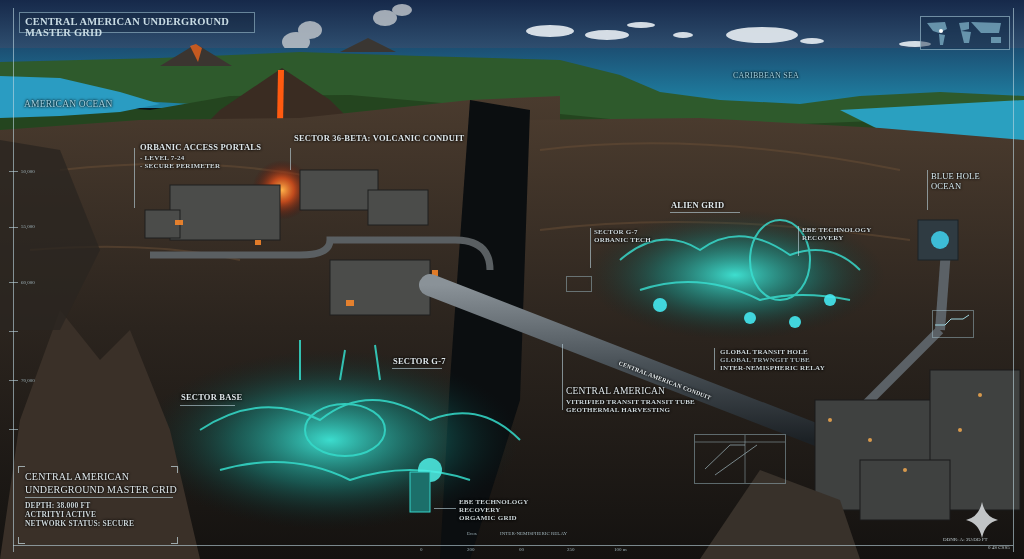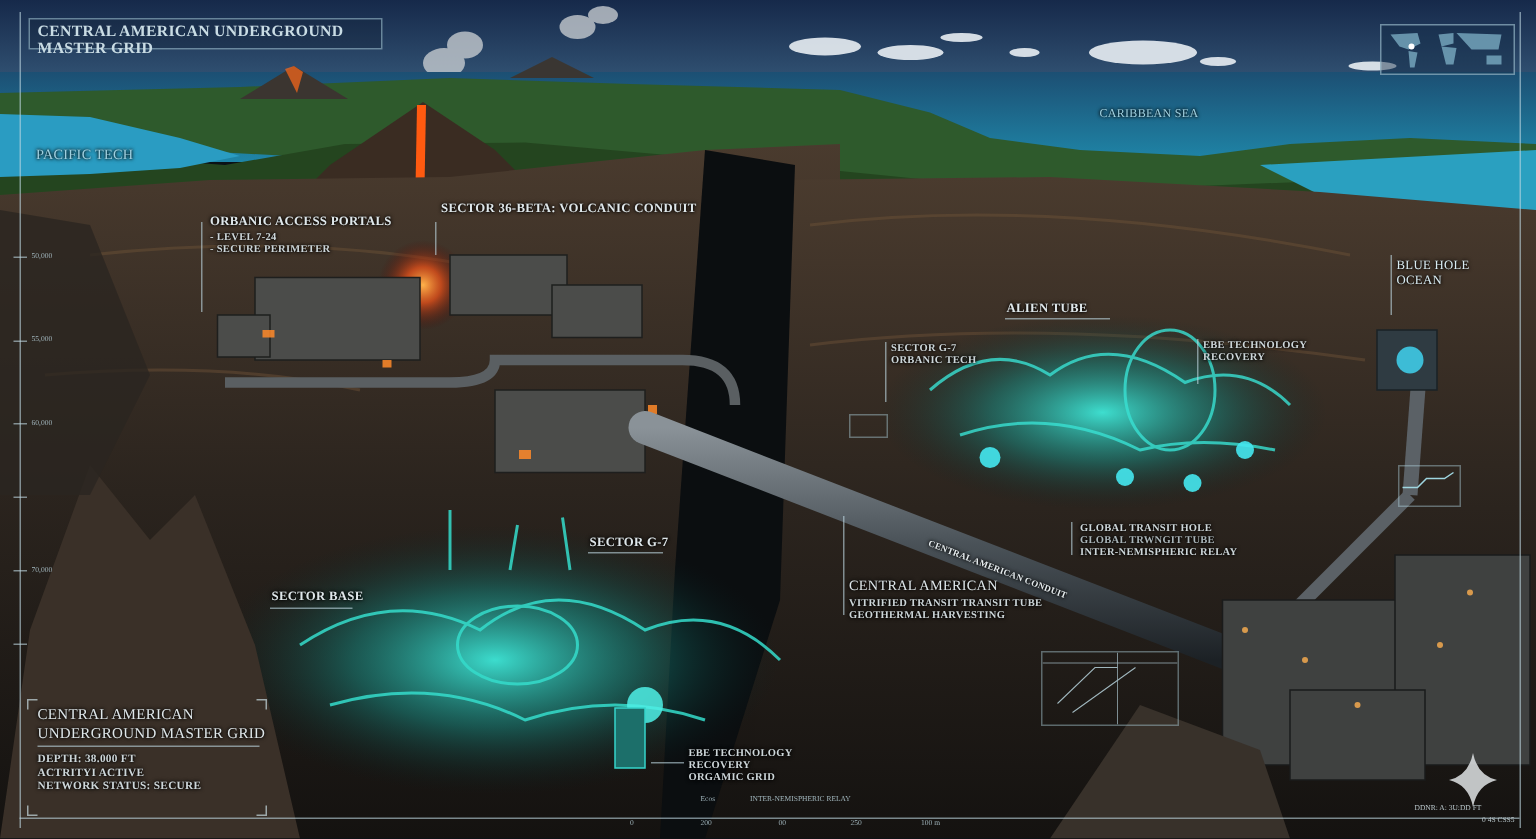--- a/index.html
+++ b/index.html
@@ -190,36 +190,36 @@
         <path d="M18,17 L24,18 L22,28 L19,28 Z"></path>
         <path d="M38,6 L48,5 L48,12 L40,14 Z"></path>
         <path d="M40,14 L50,15 L48,26 L43,26 Z"></path>
         <path d="M50,5 L80,6 L78,16 L60,16 Z"></path>
         <path d="M70,20 L80,20 L80,26 L70,26 Z"></path>
       </g>
       <circle cx="20" cy="14" r="2" fill="#ffffff"></circle>
     </svg>
   </div>
 
-  <div class="lbl ocean" style="left:24px;top:99px;font-size:9.5px;">PACIFIC TECH</div>
+  <div class="lbl ocean" style="left:24px;top:99px;font-size:9.5px;">AMERICAN OCEAN</div>
   <div class="lbl ocean" style="left:733px;top:71px;font-size:8px;">CARIBBEAN SEA</div>
 
   <div class="hud-line" style="left:134px;top:148px;width:1px;height:60px;"></div>
   <div class="lbl" style="left:140px;top:142px;font-size:8.5px;">ORBANIC ACCESS PORTALS</div>
   <div class="lbl sub" style="left:140px;top:154px;">- LEVEL 7-24</div>
   <div class="lbl sub" style="left:140px;top:162px;">- SECURE PERIMETER</div>
 
   <div class="lbl" style="left:294px;top:133px;font-size:8.5px;">SECTOR 36-BETA: VOLCANIC CONDUIT</div>
   <div class="hud-line" style="left:290px;top:148px;width:1px;height:22px;"></div>
 
   <div class="lbl" style="left:931px;top:171px;font-size:8.5px;font-weight:normal;color:#d9ecf2;">BLUE HOLE</div>
   <div class="lbl" style="left:931px;top:181px;font-size:8.5px;font-weight:normal;color:#d9ecf2;">OCEAN</div>
   <div class="hud-line" style="left:927px;top:170px;width:1px;height:40px;"></div>
 
-  <div class="lbl" style="left:671px;top:200px;font-size:8.5px;">ALIEN TUBE</div>
+  <div class="lbl" style="left:671px;top:200px;font-size:8.5px;">ALIEN GRID</div>
   <div class="hud-line" style="left:670px;top:212px;width:70px;height:1px;"></div>
   <div class="lbl sub" style="left:594px;top:228px;">SECTOR G-7</div>
   <div class="lbl sub" style="left:594px;top:236px;">ORBANIC TECH</div>
   <div class="hud-line" style="left:590px;top:228px;width:1px;height:40px;"></div>
   <div class="lbl sub" style="left:802px;top:226px;">EBE TECHNOLOGY</div>
   <div class="lbl sub" style="left:802px;top:234px;">RECOVERY</div>
   <div class="hud-line" style="left:798px;top:226px;width:1px;height:30px;"></div>
 
   <div class="mini-panel" style="left:566px;top:276px;width:24px;height:14px;"></div>
   <div class="mini-panel" style="left:932px;top:310px;width:40px;height:26px;">

